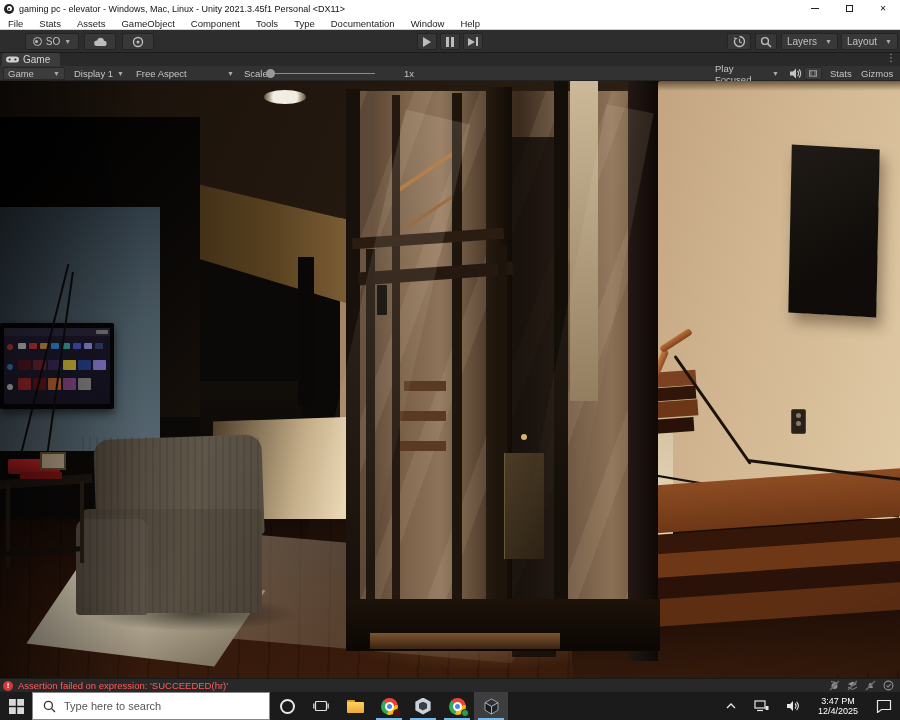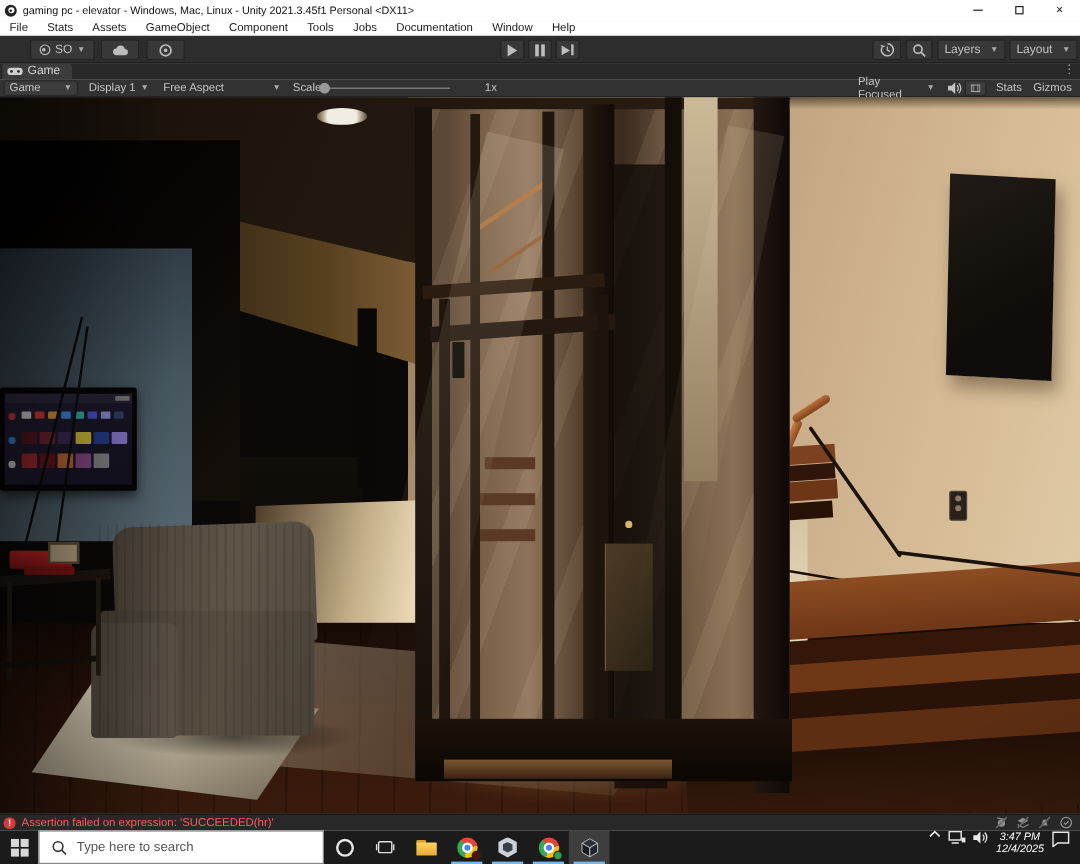--- a/index.html
+++ b/index.html
@@ -182,21 +182,21 @@
   .folder::after { content:""; position:absolute; left:0; top:2px; width:17px; height:11px;
     background:linear-gradient(#ffd25e,#e8a93a); border-radius:1px; }
   .chrome { width:17px; height:17px; border-radius:50%; position:relative;
     background:conic-gradient(from -40deg,#ea4335 0 33%,#fbbc05 33% 66%,#34a853 66% 100%); }
   .chrome::after { content:""; position:absolute; inset:4px; border-radius:50%; background:#4285f4; border:2px solid #fff; }
   .badge { position:absolute; right:5px; bottom:3px; width:8px; height:8px; border-radius:50%; border:1px solid #222; }
   .hub-hex { width:17px; height:17px; background:#cdd2d8;
     clip-path:polygon(50% 0,95% 25%,95% 75%,50% 100%,5% 75%,5% 25%); position:relative; }
   .hub-hex::after { content:""; position:absolute; inset:4px; background:#3a4048;
     clip-path:polygon(50% 0,95% 25%,95% 75%,50% 100%,5% 75%,5% 25%); }
-  .tray { margin-left:auto; display:flex; gap:6px; padding-right:8px;font-style:italic; }
+  .tray { margin-left:auto; display:flex; align-items:center; gap:18px; padding-right:8px; }
   .clock { text-align:center; font-size:9px; line-height:10px; color:#fff; }
 </style>
 </head>
 <body>
 
 <div id="app">
 
   <div class="titlebar">
     <span class="title-ico"></span>
     <span>gaming pc - elevator - Windows, Mac, Linux - Unity 2021.3.45f1 Personal &lt;DX11&gt;</span>
@@ -211,21 +211,21 @@
     </div>
   </div>
 
   <div class="menubar">
     <span class="menu-item">File</span>
     <span class="menu-item">Stats</span>
     <span class="menu-item">Assets</span>
     <span class="menu-item">GameObject</span>
     <span class="menu-item">Component</span>
     <span class="menu-item">Tools</span>
-    <span class="menu-item">Jobs</span>
+    <span class="menu-item">Type</span>
     <span class="menu-item">Documentation</span>
     <span class="menu-item">Window</span>
     <span class="menu-item">Help</span>
   </div>
 
   <div class="toolbar">
     <div class="tb-btn" style="left:25px;width:54px;">
       <span class="avatar"></span>
       <span>SO</span>
       <span class="arrow">▼</span>

